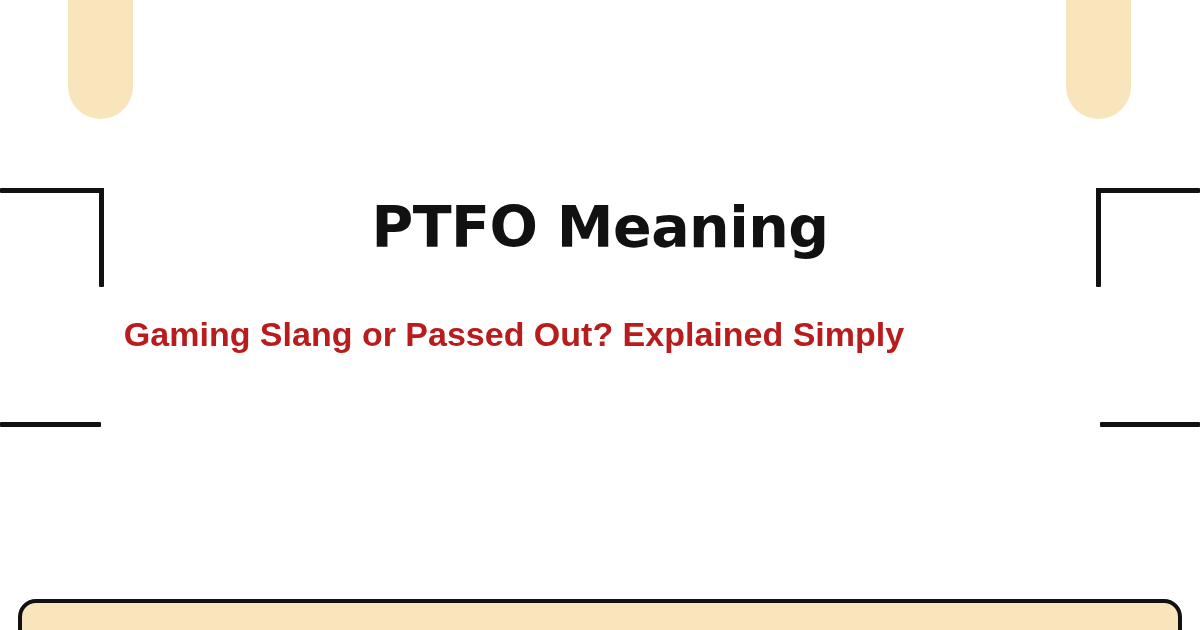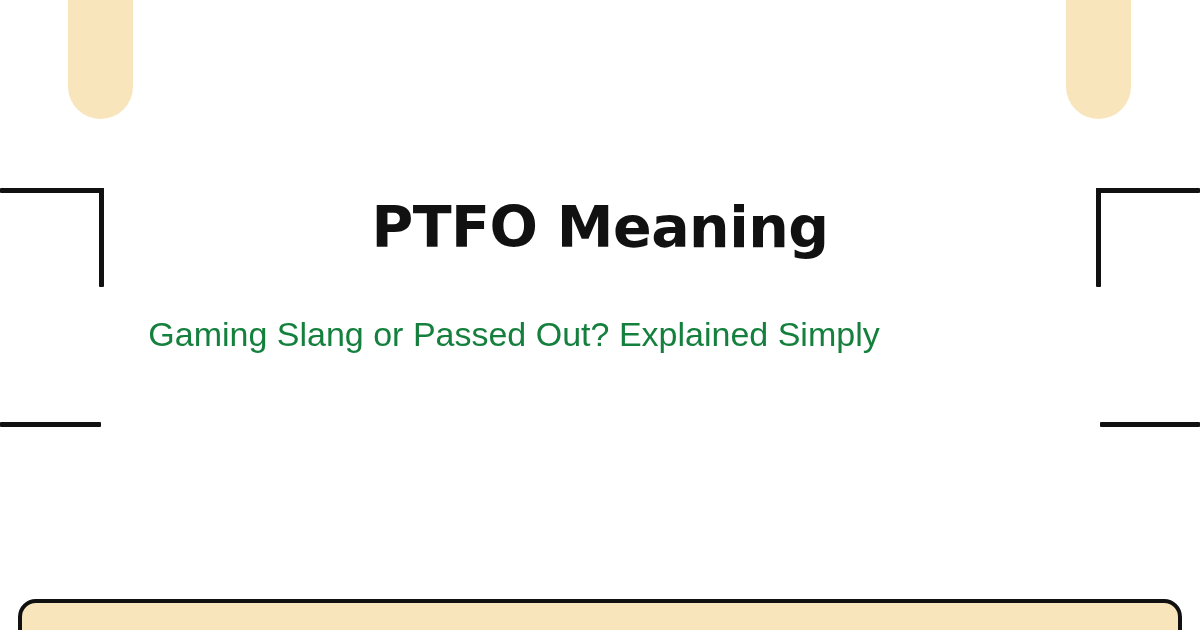--- a/index.html
+++ b/index.html
@@ -87,23 +87,23 @@
     white-space: nowrap;
   }
   .subtitle {
     position: absolute;
     left: 0;
     top: 313px;
     width: 1028px;
     margin: 0;
     font-family: "Liberation Sans", sans-serif;
     font-size: 34px;
-    font-weight: 400;
+    font-weight: 700;
     letter-spacing: 0px;
-    color: #15803d;
+    color: #b91c1c;
     line-height: 1.25;
     white-space: nowrap;
   }
 
   
   .bottom-card {
     position: absolute;
     left: 18px;
     top: 599px;
     width: 1164px;

